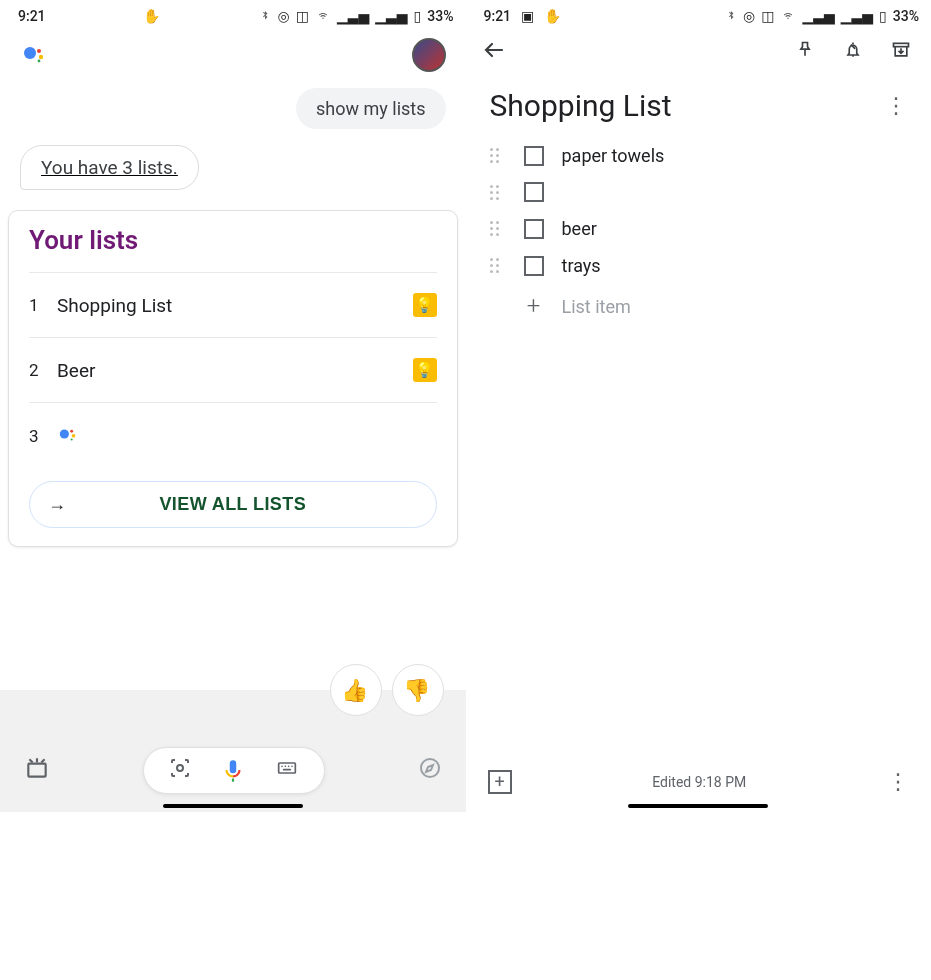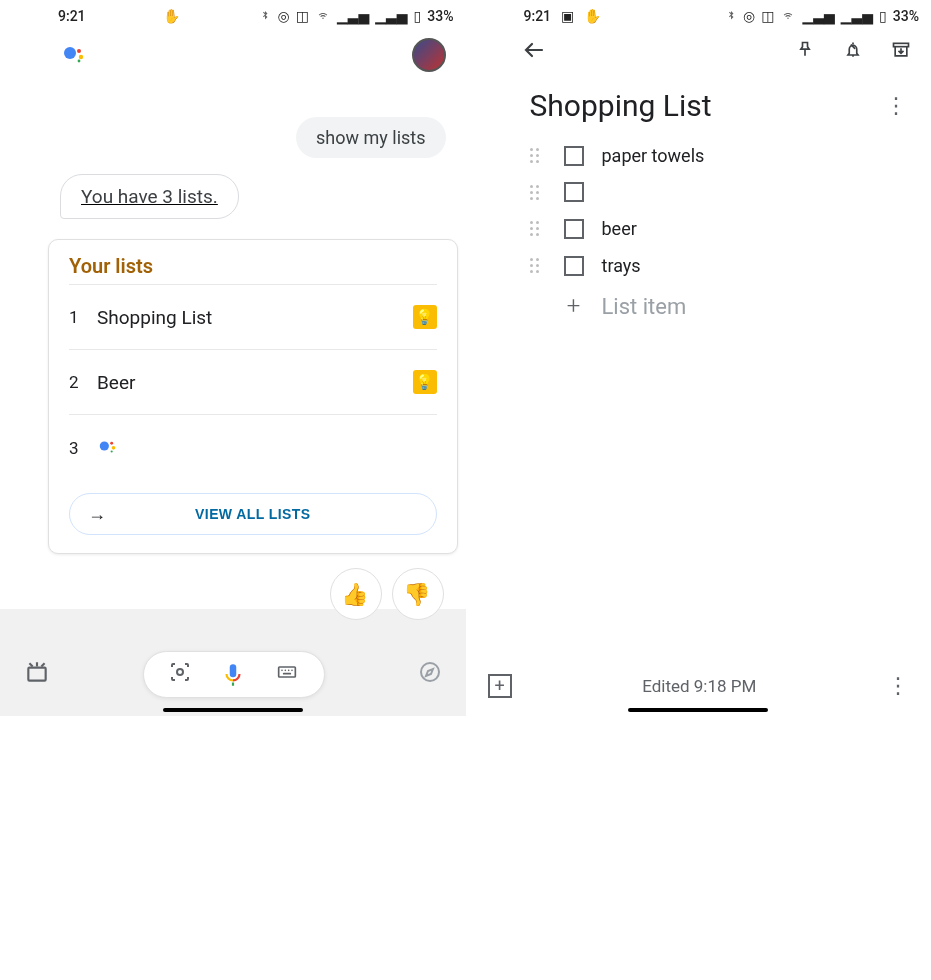--- a/index.html
+++ b/index.html
@@ -1,41 +1,41 @@
 <!DOCTYPE html>
 <html><head>
 <meta charset="utf-8">
 <style>
   * { box-sizing: border-box; margin: 0; padding: 0; }
   html, body { width: 931px; height: 980px; font-family: -apple-system, BlinkMacSystemFont, "Segoe UI", Roboto, sans-serif; }
   body { display: flex; background: #fff; }
-  .screen { width: 465.5px; height: 716px; position: relative; background: #fff; overflow: hidden; padding-left: 40px;}
+  .screen { width: 465.5px; height: 812px; position: relative; background: #fff; overflow: hidden;}
   .screen.left { background: linear-gradient(#fff 0%, #fff 85%, #f1f1f1 85%, #f1f1f1 100%); }
   .statusbar { display: flex; justify-content: space-between; align-items: center; padding: 8px 12px 0 18px; font-size: 14px; font-weight: 500; color: #222; }
   .statusbar .right { display: flex; align-items: center; gap: 6px; }
   .statusbar .right span { display:inline-flex; align-items:center;}
   .header-left { display:flex; justify-content:space-between; align-items:center; padding: 14px 20px 10px 22px;}
   .assistant-logo { display:flex; gap:2px; align-items:center; height:22px;}
   .avatar { width:34px; height:34px; border-radius:50%; background: linear-gradient(135deg,#3a4a8a,#b33); border:2px solid #555; }
   .user-bubble-row { display:flex; justify-content:flex-end; padding: 6px 20px 8px 0;}
-  .user-bubble { background:#f1f3f4; color:#3c4043; font-size:18px; padding:10px 20px; border-radius:22px;margin-top:29px;}
+  .user-bubble { background:#f1f3f4; color:#3c4043; font-size:18px; padding:10px 20px; border-radius:22px;}
   .asst-bubble-row { display:flex; padding: 8px 0 12px 20px; text-decoration: underline;}
   .asst-bubble { background:#fff; border:1px solid #dadce0; border-radius:22px; border-bottom-left-radius:4px; padding:10px 20px; font-size:19px; color:#3c4043;}
   .card { margin: 8px 8px 0 8px; background:#fff; border:1px solid #e0e0e0; border-radius:10px; box-shadow: 0 1px 3px rgba(0,0,0,0.08); padding: 14px 20px 18px 20px;}
-  .card-title { font-size:20px; font-weight:600; color:#a16207; margin-bottom:6px;}
+  .card-title { font-size:26px; font-weight:600; color:#701a75; margin-bottom:17px;}
   .list-row { display:flex; align-items:center; padding:20px 0; border-top:1px solid #e8e8e8;}
   .list-row:first-of-type { border-top:1px solid #e8e8e8; margin-top:6px;}
   .list-row.last { border-bottom:none;}
   .list-num { width:28px; font-size:17px; color:#202124;}
   .list-name { flex:1; font-size:19px; color:#202124;}
   .keep-icon { width:24px; height:24px; background:#fbbc04; border-radius:3px; display:flex; align-items:center; justify-content:center; color:#fff; font-size:15px;}
   .asst-mini { display:inline-block;}
   .view-all-btn { margin-top:12px; width:100%; border:1px solid #d2e3fc; border-radius:24px; background:#fff; padding:12px 0; display:flex; align-items:center; justify-content:center; cursor:pointer; position:relative;}
   .view-all-btn .arrow { position:absolute; left:18px; color:#202124; font-size:18px;}
-  .view-all-btn .label { color:#0369a1; font-weight:600; font-size:14px; letter-spacing:.4px;}
+  .view-all-btn .label { color:#14532d; font-weight:600; font-size:18px; letter-spacing:.4px;}
   .feedback-row { position:absolute; bottom:96px; right:22px; display:flex; gap:10px;}
   .fb-btn { width:52px; height:52px; border-radius:50%; border:1px solid #e0e0e0; background:#fff; display:flex; align-items:center; justify-content:center; font-size:22px; cursor:pointer;}
   .bottom-bar { position:absolute; bottom:18px; left:0; right:0; display:flex; align-items:center; justify-content:space-between; padding:0 24px;}
   .pill { background:#fff; border:1px solid #e0e0e0; border-radius:30px; padding:8px 24px; display:flex; align-items:center; gap:28px; box-shadow:0 1px 4px rgba(0,0,0,.08);}
   .bottom-icon { color:#5f6368; font-size:22px;}
   .mic-icon svg { display:block;}
   .home-indicator { position:absolute; bottom:4px; left:50%; transform:translateX(-50%); width:140px; height:4px; background:#000; border-radius:2px;}
   
   .header-right { display:flex; align-items:center; justify-content:space-between; padding: 14px 20px 8px 16px;}
   .hicons { display:flex; gap:28px; align-items:center;}
@@ -44,23 +44,23 @@
   .page-title { font-size:30px; font-weight:400; color:#202124;}
   .more-icon { font-size:22px; color:#5f6368;}
   .items { padding: 0 24px;}
   .item-row { display:flex; align-items:center; gap:18px; padding:8px 0;}
   .drag-handle { width:16px; color:#bdbdbd; display:grid; grid-template-columns:repeat(2, 3px); gap:3px;}
   .drag-handle span { width:3px; height:3px; background:#bdbdbd; border-radius:50%;}
   .checkbox { width:20px; height:20px; border:2px solid #5f6368;}
   .item-text { font-size:18px; color:#202124;}
   .add-row { display:flex; align-items:center; gap:18px; padding:8px 0 8px 34px;}
   .plus { font-size:24px; color:#5f6368; font-weight:300; width:20px; text-align:center;}
-  .placeholder { font-size:22px; color:#9aa0a6;}
+  .placeholder { font-size:18px; color:#9aa0a6;}
   .footer { position:absolute; bottom:18px; left:0; right:0; display:flex; align-items:center; justify-content:space-between; padding:0 22px;}
-  .footer-text { font-size:17px; color:#5f6368;}
+  .footer-text { font-size:14px; color:#5f6368;}
   .sq-plus { width:24px; height:24px; border:2px solid #5f6368; display:flex; align-items:center; justify-content:center; font-size:18px; color:#5f6368;}
 </style>
 </head>
 <body>
 
 <div class="screen left">
   <div class="statusbar">
     <span>9:21</span>
     <span class="right">
       <span>✋</span>

